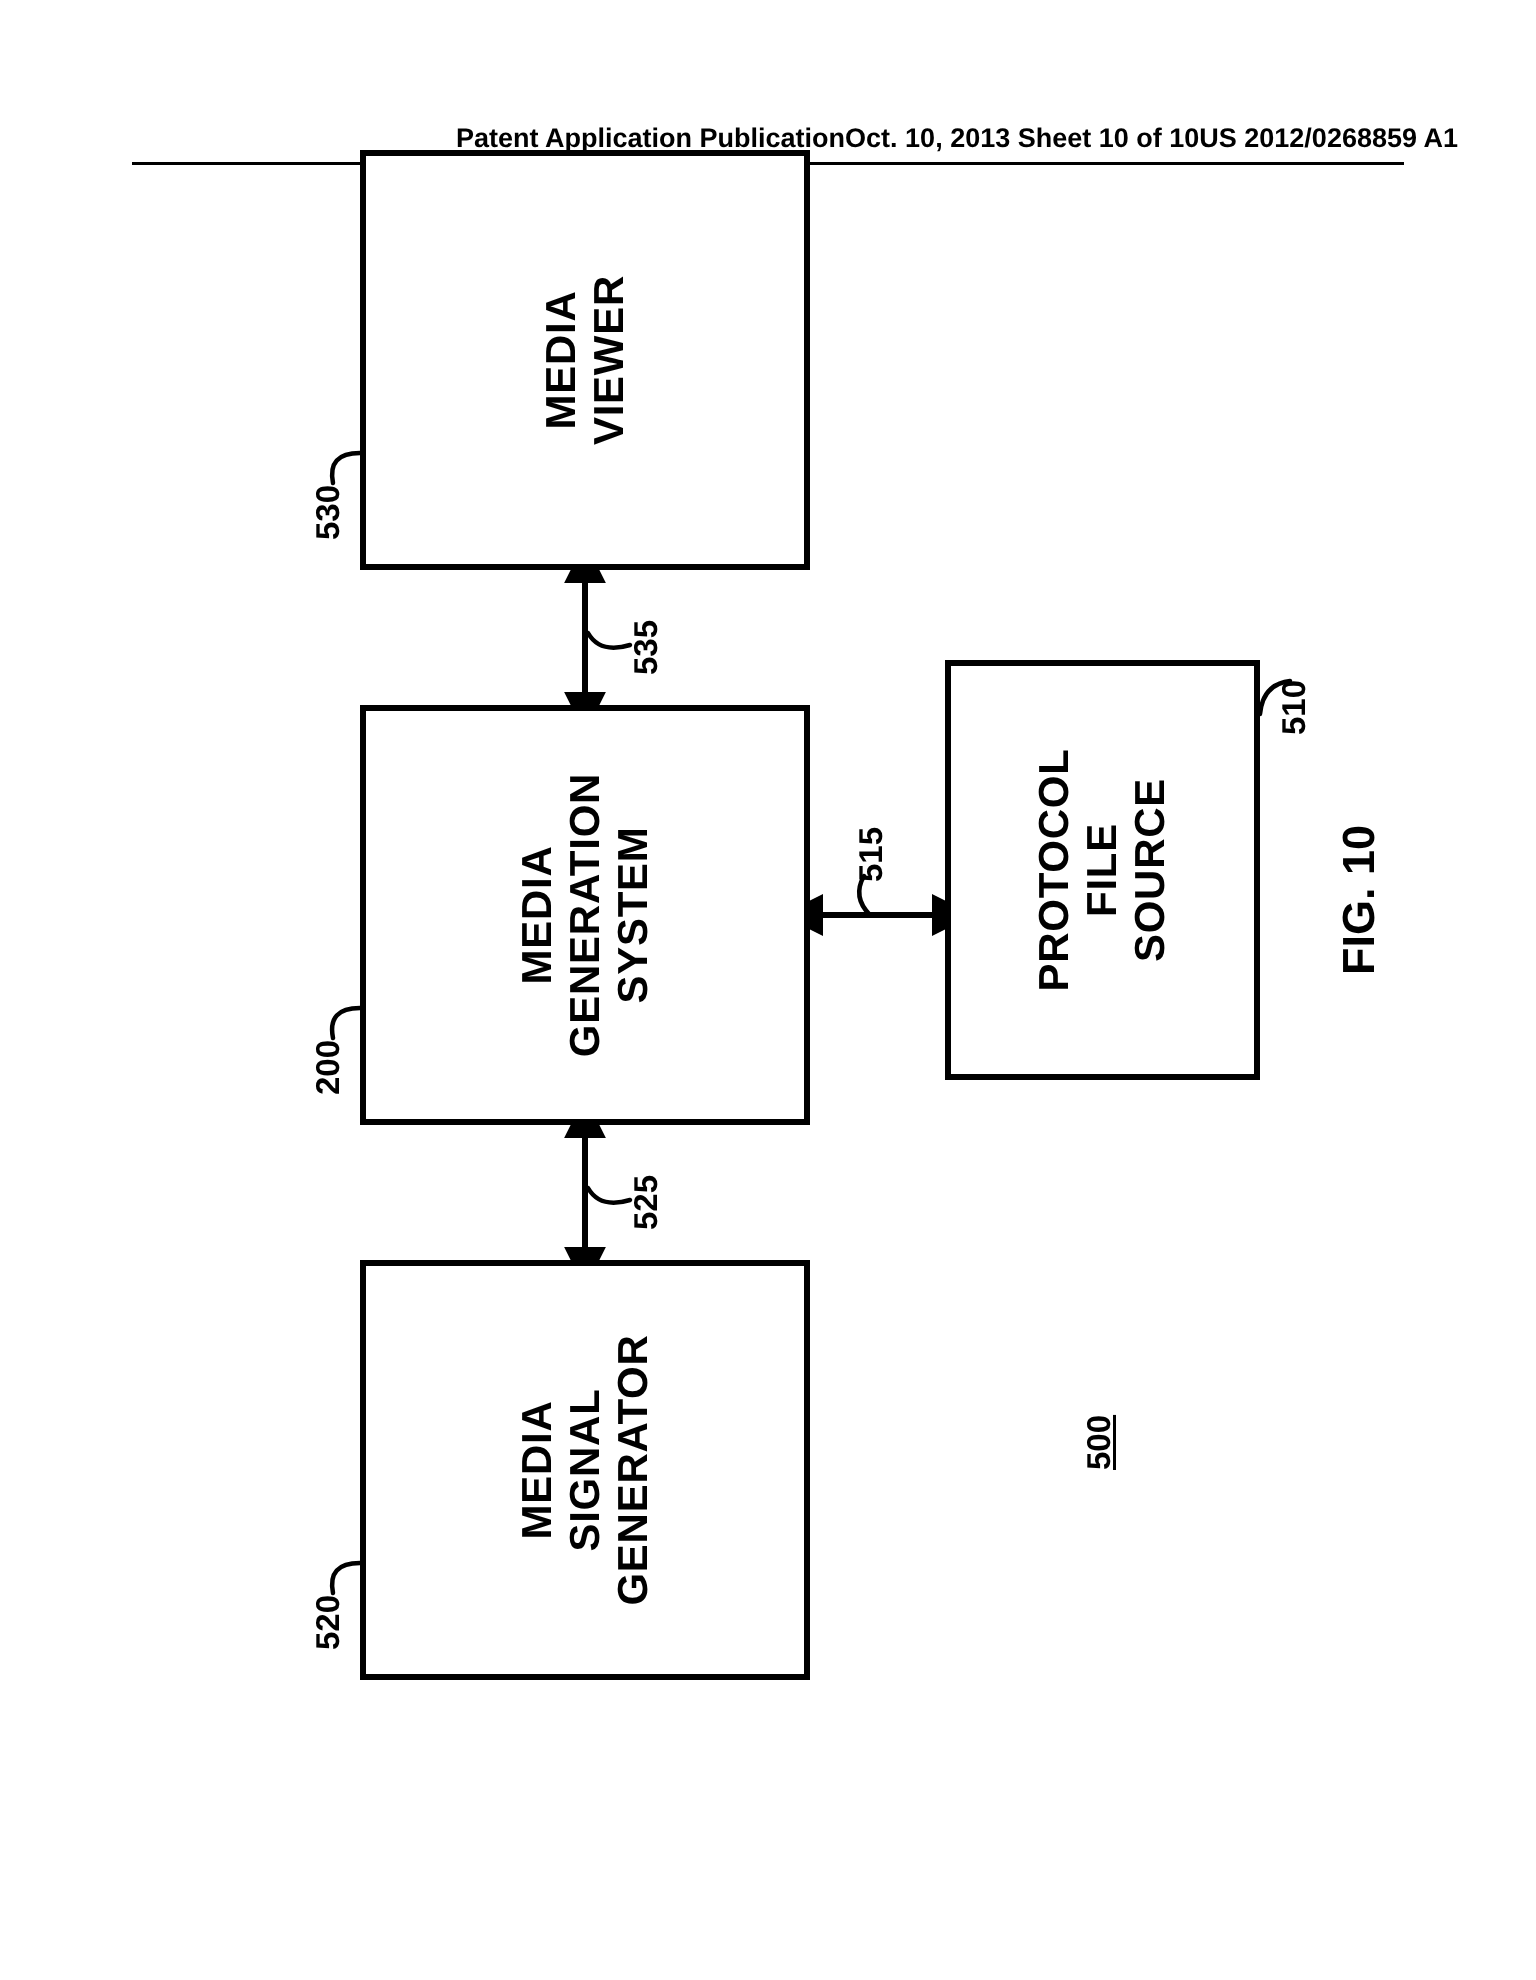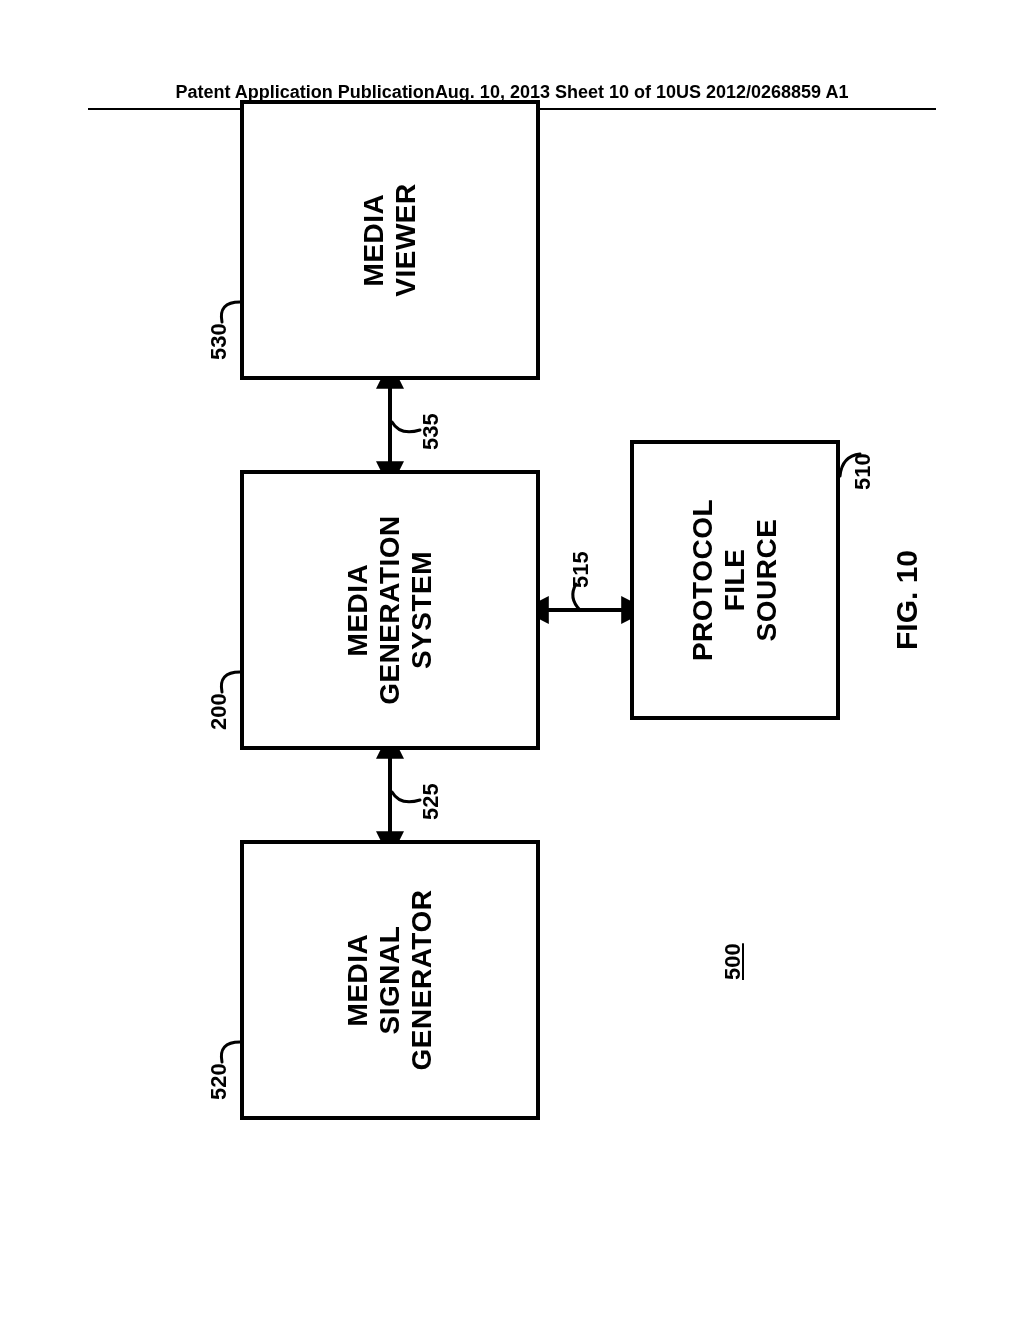--- a/index.html
+++ b/index.html
@@ -8,23 +8,23 @@
       height: 1320px;
       background: #fff;
       position: relative;
       font-family: Arial, Helvetica, sans-serif;
     }
     .header {
       position: absolute;
       top: 82px;
       left: 0;
       right: 0;
-      padding: 0 114px;
+      padding: 0 52px;
       display: flex;
-      justify-content: center;
+      justify-content: flex-end;
       font-weight: bold;
       font-size: 18px;
     }
     .header-rule {
       position: absolute;
       top: 108px;
       left: 88px;
       right: 88px;
       height: 2px;
       background: #000;
@@ -80,21 +80,21 @@
     }
 
     
     .lead svg { overflow: visible; }
   </style>
 </head>
 <body>
 
 <div class="header">
   <span>Patent Application Publication</span>
-  <span>Aug. 10, 2013  Sheet 10 of 10</span>
+  <span>Oct. 10, 2013  Sheet 10 of 10</span>
   <span>US 2012/0268859 A1</span>
 </div>
 <div class="header-rule"></div>
 
 <div class="stage-wrap">
   <div class="stage">
 
     <div class="box" style="left:20px; top:70px; width:280px; height:300px;">
       <span>MEDIA<br>SIGNAL<br>GENERATOR</span>
     </div>

